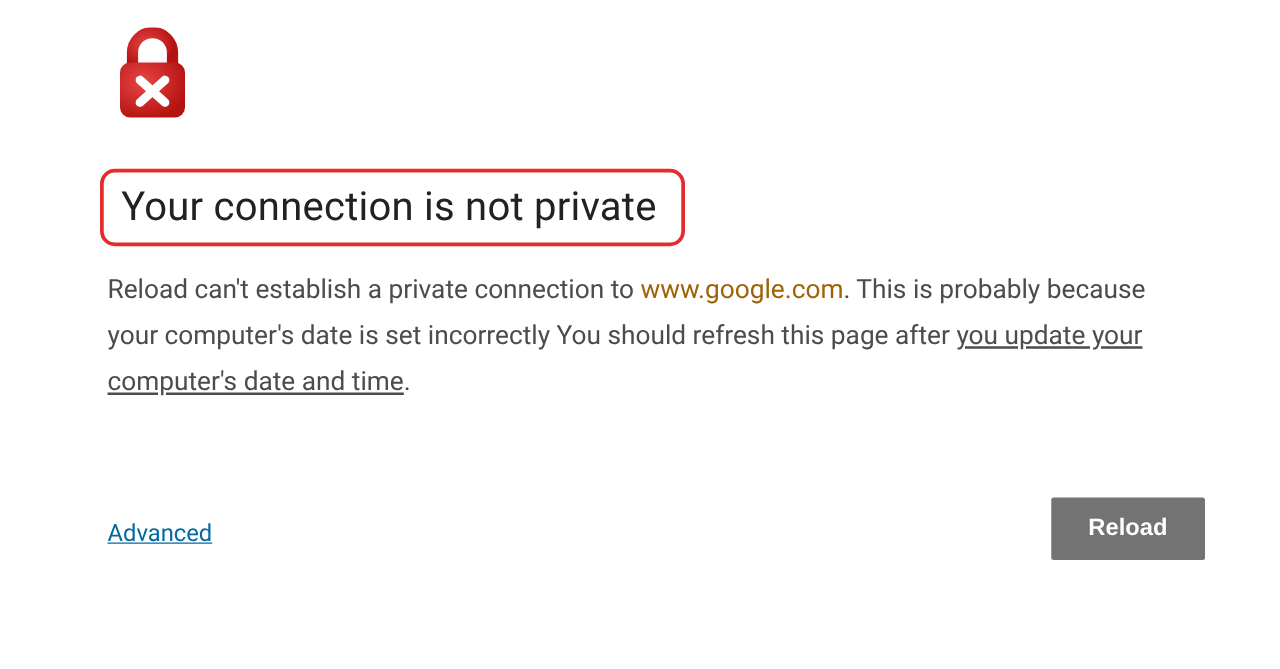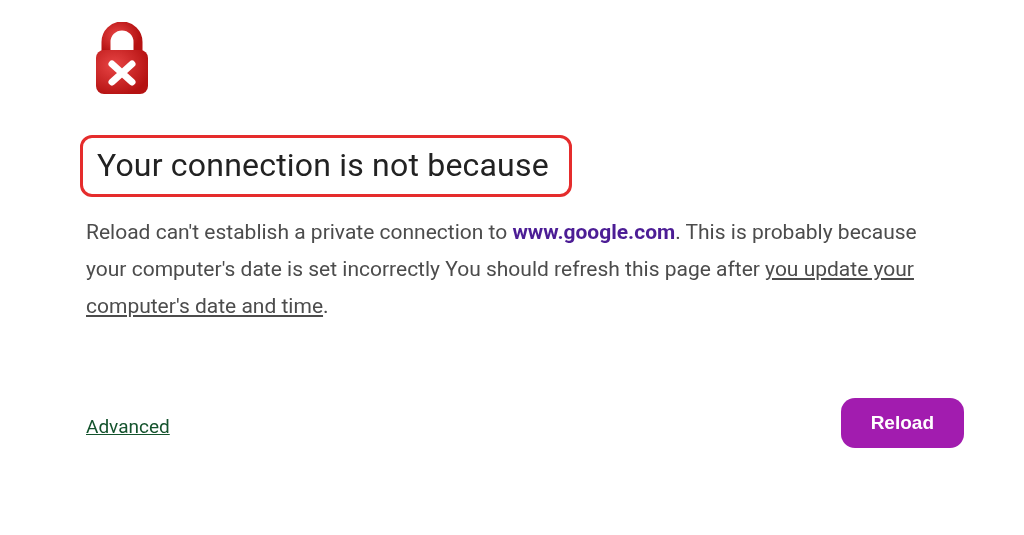--- a/index.html
+++ b/index.html
@@ -37,48 +37,48 @@
     .body-text {
       position: absolute;
       left: 86px;
       top: 214px;
       font-size: 21px;
       line-height: 1.75;
       color: #4c4c4c;
       width: 860px;
     }
     .body-text strong {
-      font-weight: 700;
-      color: #4c1d95;
+      font-weight: 400;
+      color: #a16207;
     }
     .body-text .uline {
       text-decoration: underline;
       color: #4c4c4c;
     }
     .advanced-link {
       position: absolute;
       left: 86px;
       top: 415px;
       font-size: 19px;
-      color: #14532d;
+      color: #0369a1;
       text-decoration: underline;
       cursor: pointer;
     }
     .reload-btn {
       position: absolute;
       right: 60px;
       top: 398px;
-      background: #a21caf;
+      background: #737373;
       color: #ffffff;
       font-size: 19px;
       font-weight: 600;
       border: none;
       padding: 14px 30px;
       cursor: pointer;
-      border-radius: 14px;
+      border-radius: 2px;
       margin-left: 28px;
     }
   </style>
 </head>
 <body>
 
 <div class="icon-wrap">
   <svg width="64" height="76" viewBox="0 0 64 76">
     <defs>
       <radialGradient id="g1" cx="35%" cy="35%" r="70%">
@@ -89,21 +89,21 @@
 
     <path d="M16 30 V20 a16 16 0 0 1 32 0 v10" fill="none" stroke="url(#g1)" stroke-width="9" stroke-linecap="round"></path>
 
     <rect x="6" y="28" width="52" height="44" rx="8" fill="url(#g1)"></rect>
 
     <path d="M22 42 L42 60 M42 42 L22 60" stroke="#ffffff" stroke-width="7" stroke-linecap="round"></path>
   </svg>
 </div>
 
 <div class="heading-wrap">
-  <h1 class="heading">Your connection is not because</h1>
+  <h1 class="heading">Your connection is not private</h1>
 </div>
 
 <p class="body-text">
   <span>Reload can't establish a private connection to </span><strong>www.google.com</strong><span>. This is probably because your computer's date is set incorrectly You should refresh this page after </span><a class="uline" href="#">you update your computer's date and time</a><span>.</span>
 </p>
 
 <a class="advanced-link" href="#">Advanced</a>
 
 <button class="reload-btn">Reload</button>
 

